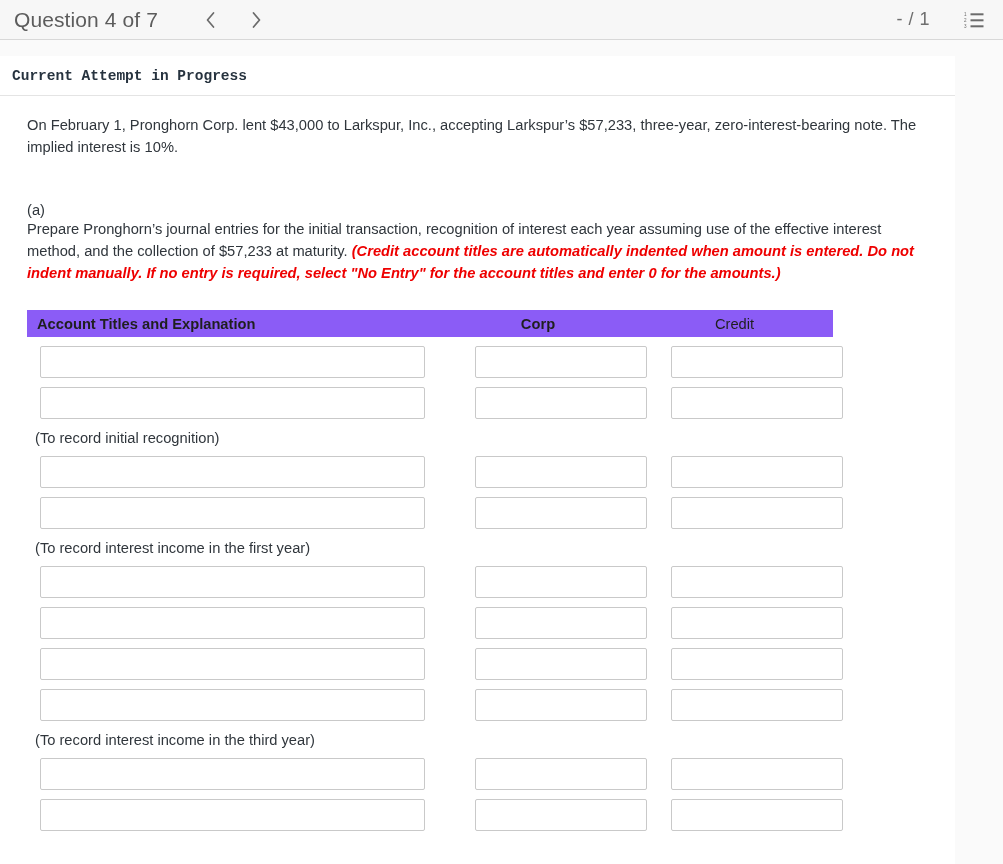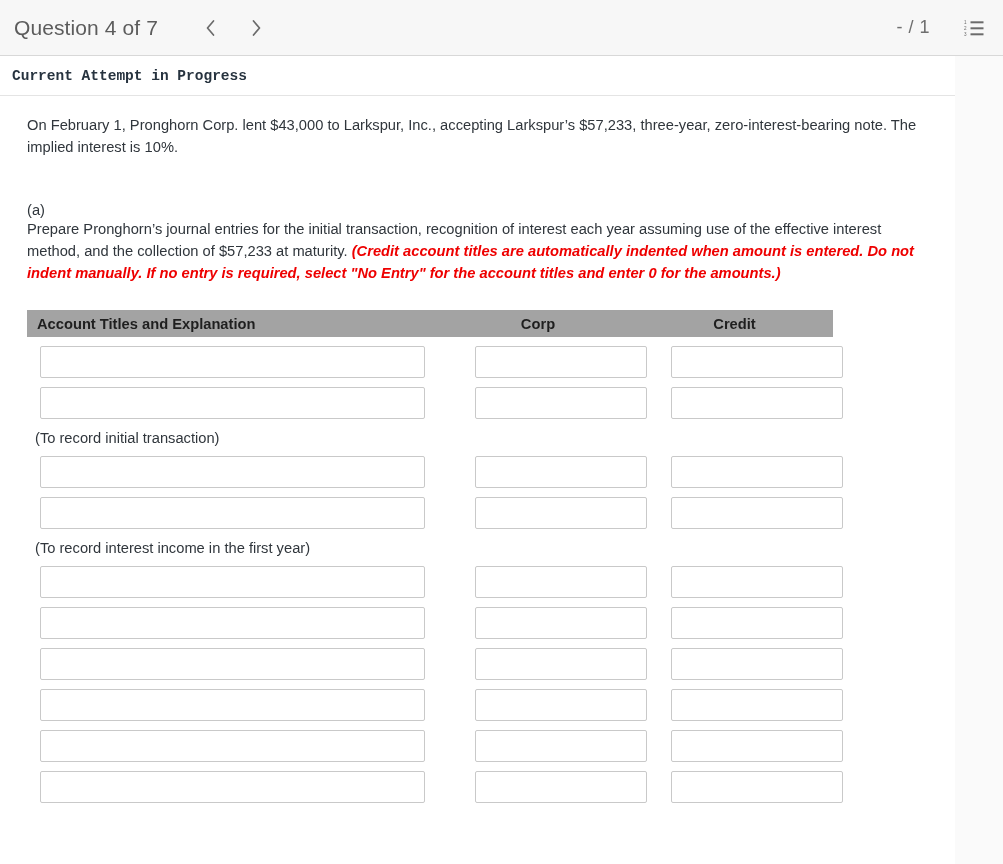--- a/index.html
+++ b/index.html
@@ -14,21 +14,21 @@
     height: 864px;
     background: #fafafa;
     overflow: hidden;
   }
 
   
   .topbar {
     position: absolute;
     left: 0; top: 0;
     width: 1003px;
-    height: 56px;
+    height: 40px;
     background: #f7f7f7;
     border-bottom: 1px solid #d8d8d8;
     box-sizing: border-box;
     display: flex;
     align-items: center;
   }
   .q-title {
     margin-left: 14px;
     font-size: 21px;
     color: #5c5c5c;
@@ -124,21 +124,21 @@
   }
 
   
   .jtable {
     margin-top: 26px;
     width: 806px;
     position: relative;
   }
   .jhead {
     display: flex;
-    background: #a3a3a3;
+    background: #8b5cf6;
     height: 27px;
     align-items: center;
   }
   .jh-acct {
     width: 413px;
     padding-left: 10px;
     box-sizing: border-box;
     font-size: 14.7px;
     font-weight: bold;
     color: #1f1f1f;
@@ -147,21 +147,21 @@
     width: 196px;
     text-align: center;
     font-size: 14.7px;
     font-weight: bold;
     color: #1f1f1f;
   }
   .jh-credit {
     width: 197px;
     text-align: center;
     font-size: 14.7px;
-    font-weight: bold;
+    font-weight: normal;
     color: #1f1f1f;
   }
 
   .jrow {
     display: flex;
     align-items: flex-start;
     padding-top: 9px;
   }
   .cell-acct { width: 424px; padding-left: 13px; box-sizing: border-box; }
   .cell-debit { width: 198px; padding-left: 24px; box-sizing: border-box; }
@@ -257,21 +257,21 @@
             <div class="jrow">
               <div class="cell-acct"><input type="text" class="fld fld-acct" placeholder="" style=""></div>
               <div class="cell-debit"><input type="text" class="fld fld-amt" placeholder="" style=""></div>
               <div class="cell-credit"><input type="text" class="fld fld-amt" placeholder="" style=""></div>
             </div>
             <div class="jrow">
               <div class="cell-acct"><input type="text" class="fld fld-acct" placeholder="" style=""></div>
               <div class="cell-debit"><input type="text" class="fld fld-amt" placeholder="" style=""></div>
               <div class="cell-credit"><input type="text" class="fld fld-amt" placeholder="" style=""></div>
             </div>
-            <div class="caption">(To record initial transaction)</div>
+            <div class="caption">(To record initial recognition)</div>
             <div class="jrow">
               <div class="cell-acct"><input type="text" class="fld fld-acct" placeholder="" style=""></div>
               <div class="cell-debit"><input type="text" class="fld fld-amt" placeholder="" style=""></div>
               <div class="cell-credit"><input type="text" class="fld fld-amt" placeholder="" style=""></div>
             </div>
             <div class="jrow">
               <div class="cell-acct"><input type="text" class="fld fld-acct" placeholder="" style=""></div>
               <div class="cell-debit"><input type="text" class="fld fld-amt" placeholder="" style=""></div>
               <div class="cell-credit"><input type="text" class="fld fld-amt" placeholder="" style=""></div>
             </div>
@@ -289,20 +289,21 @@
             <div class="jrow">
               <div class="cell-acct"><input type="text" class="fld fld-acct" placeholder="" style=""></div>
               <div class="cell-debit"><input type="text" class="fld fld-amt" placeholder="" style=""></div>
               <div class="cell-credit"><input type="text" class="fld fld-amt" placeholder="" style=""></div>
             </div>
             <div class="jrow">
               <div class="cell-acct"><input type="text" class="fld fld-acct" placeholder="" style=""></div>
               <div class="cell-debit"><input type="text" class="fld fld-amt" placeholder="" style=""></div>
               <div class="cell-credit"><input type="text" class="fld fld-amt" placeholder="" style=""></div>
             </div>
+            <div class="caption">(To record interest income in the third year)</div>
             <div class="jrow">
               <div class="cell-acct"><input type="text" class="fld fld-acct" placeholder="" style=""></div>
               <div class="cell-debit"><input type="text" class="fld fld-amt" placeholder="" style=""></div>
               <div class="cell-credit"><input type="text" class="fld fld-amt" placeholder="" style=""></div>
             </div>
             <div class="jrow">
               <div class="cell-acct"><input type="text" class="fld fld-acct" placeholder="" style=""></div>
               <div class="cell-debit"><input type="text" class="fld fld-amt" placeholder="" style=""></div>
               <div class="cell-credit"><input type="text" class="fld fld-amt" placeholder="" style=""></div>
             </div>

